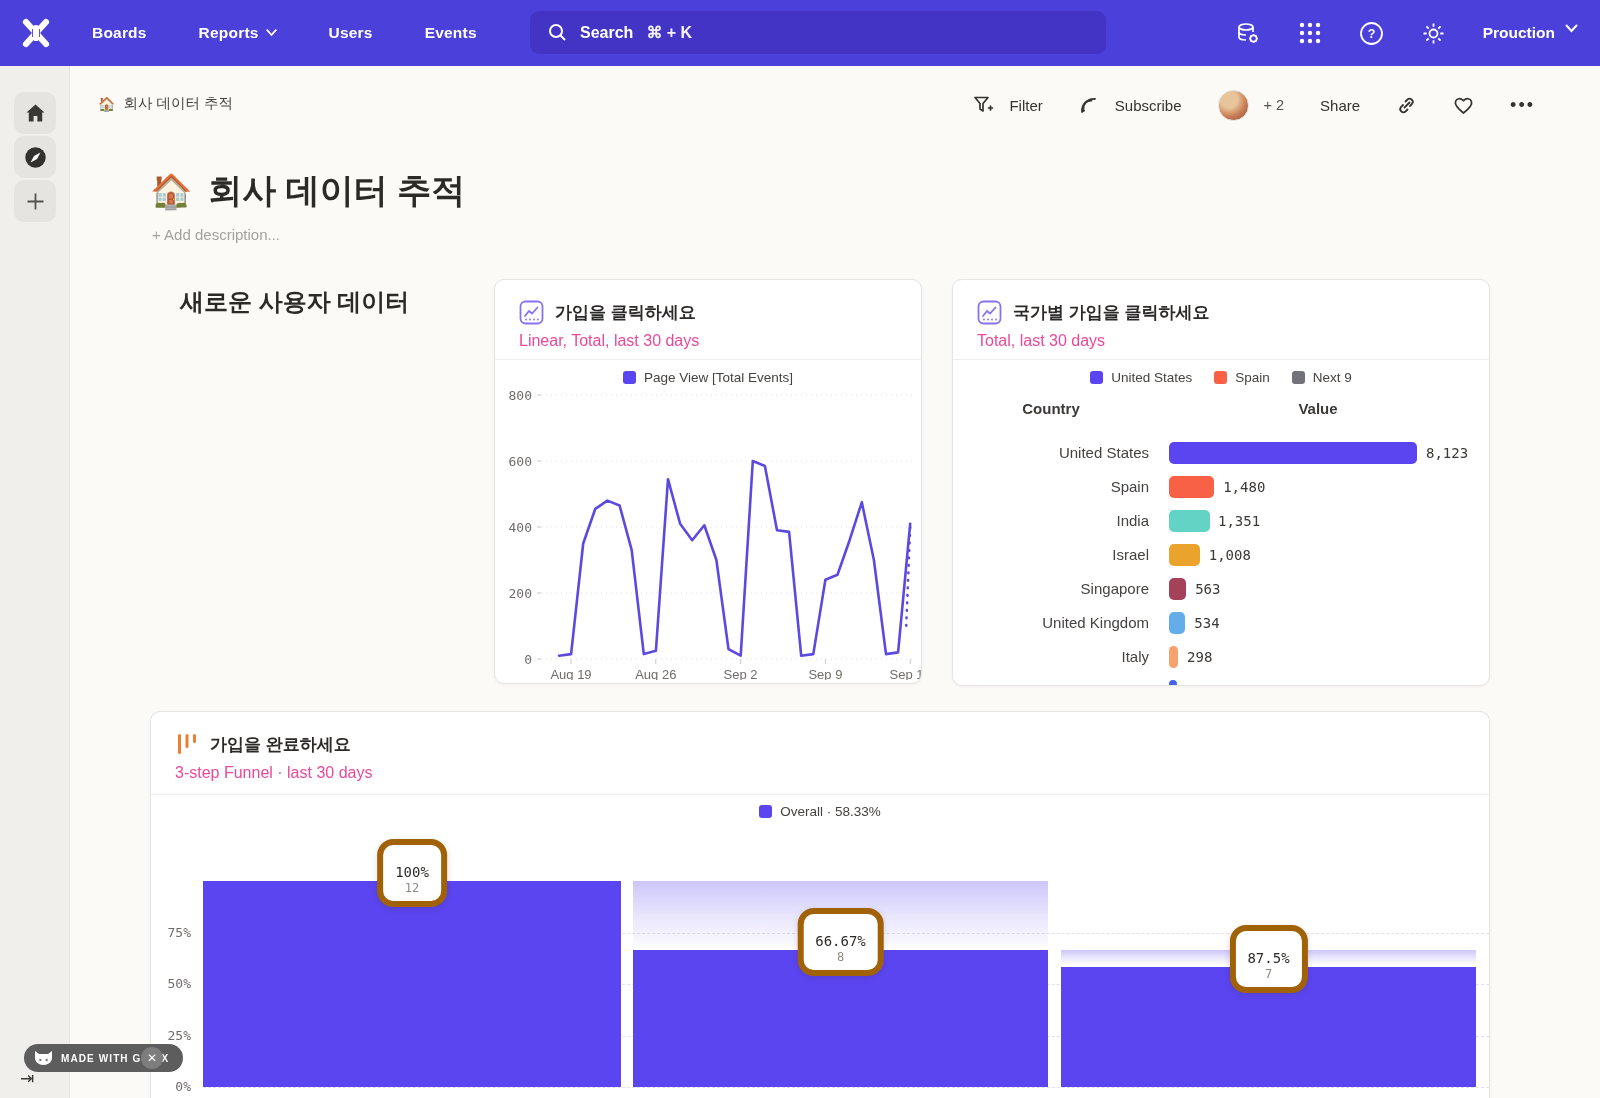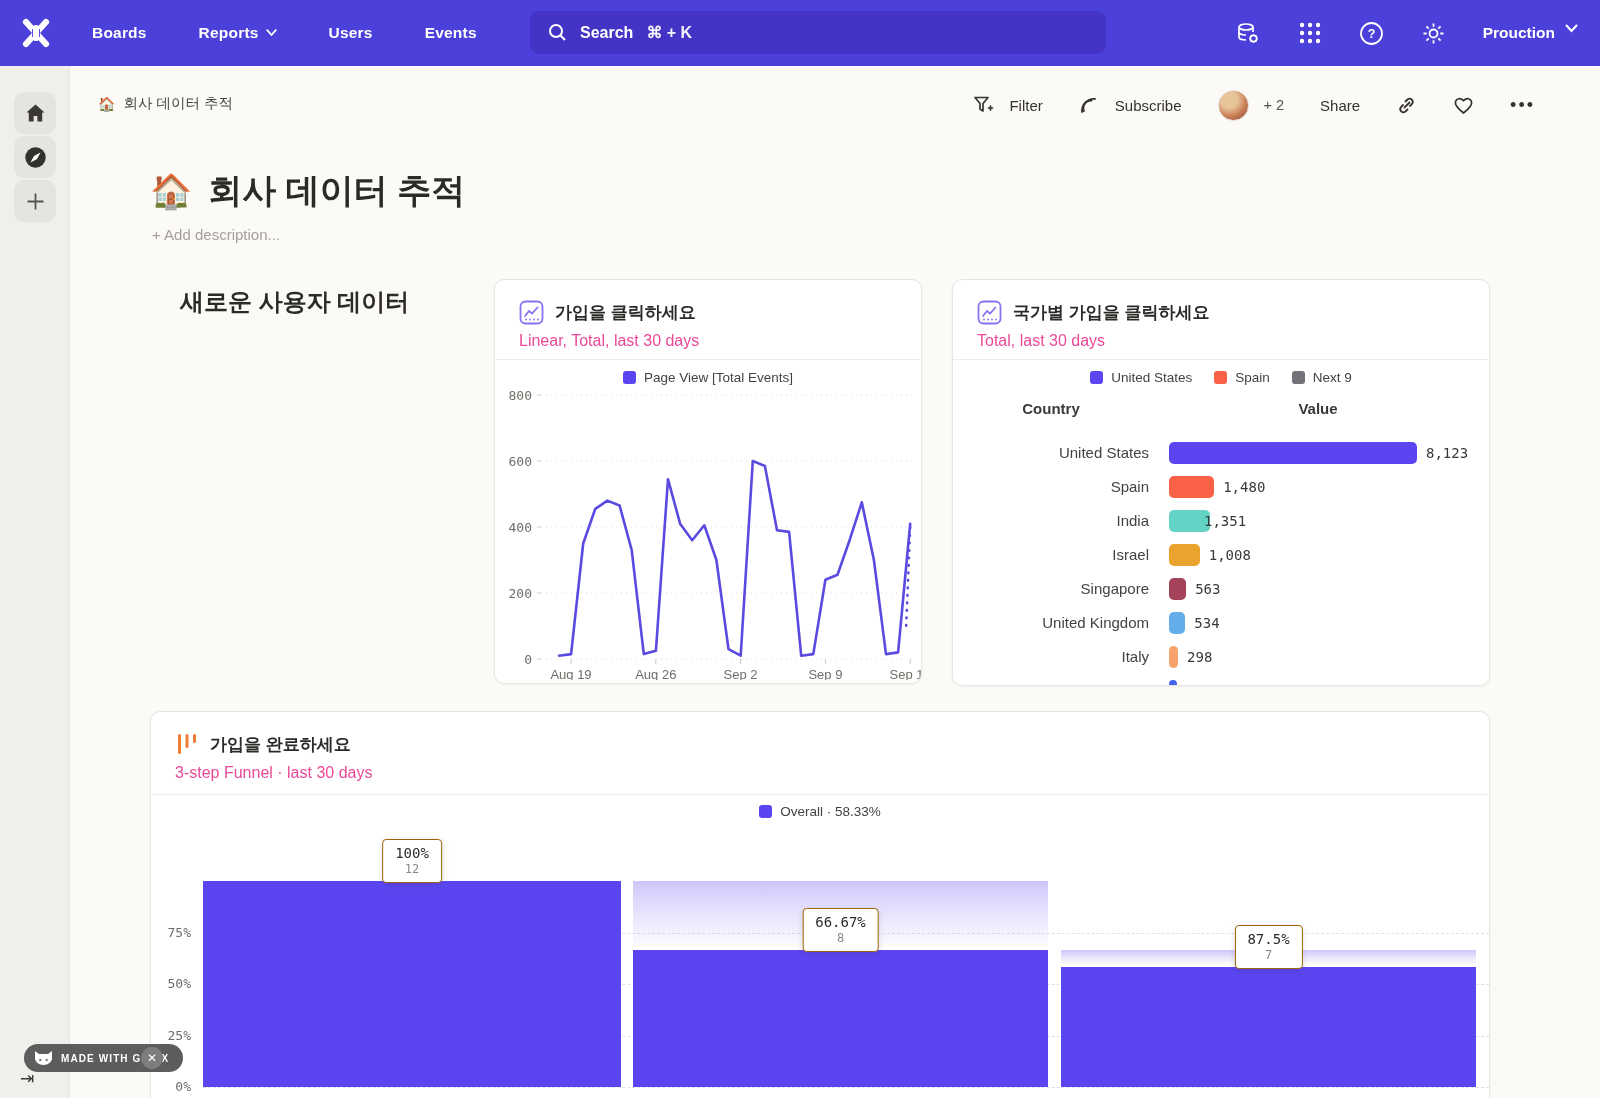--- a/index.html
+++ b/index.html
@@ -64,21 +64,21 @@
   .bar-row { position:absolute; left:0; width:100%; height:24px; cursor:pointer; }
   .bar-row .country { position:absolute; left:0; width:196px; top:2px; text-align:right; font-size:15px; color:#45433f; }
   .bar-row .bar { position:absolute; left:216px; top:0; height:22px; border-radius:5px; }
   .bar-row .val { position:absolute; top:3px; font-size:14px; color:#3b3935; }
 
   
   .fx-label { position:absolute; width:40px; text-align:right; font-size:13px; color:#6f6d68; }
   .f-grid { position:absolute; left:52px; width:1286px; border-top:1px dashed #e2e0ec; }
   .f-bar { position:absolute; background:#5b45f0; cursor:pointer; }
   .f-ghost { position:absolute; background:linear-gradient(180deg, rgba(91,69,240,.30) 0%, rgba(91,69,240,.13) 55%, rgba(91,69,240,.02) 100%); }
-  .f-tip { position:absolute; background:#fff; border:1px solid #a16207; border-radius:4px; box-shadow:0 2px 6px rgba(40,35,30,.12); padding:5px 12px 6px; text-align:center; transform:translateX(-50%); }
+  .f-tip { position:absolute; background:#fff; border:6px solid #a16207; border-radius:16px; box-shadow:0 2px 6px rgba(40,35,30,.12); padding:19px 12px 6px; text-align:center; transform:translateX(-50%); }
   .f-tip .pct { font-family:"DejaVu Sans Mono", monospace; font-size:14px; color:#2d2b28; }
   .f-tip .cnt { font-family:"DejaVu Sans Mono", monospace; font-size:12px; color:#8d8a85; margin-top:1px; }
 
   
   .gifox { position:absolute; left:24px; top:1044px; height:28px; padding:0 14px 0 10px; border-radius:15px; background:#5d5d5d; display:flex; align-items:center; gap:8px; z-index:40; }
   .gifox span { color:#fff; font-size:10px; font-weight:700; letter-spacing:1.1px; }
   .gifox-close { position:absolute; left:141px; top:1047px; width:22px; height:22px; border-radius:50%; background:#7d7d7d; color:#fff; font-size:12px; display:flex; align-items:center; justify-content:center; z-index:41; cursor:pointer; }
   .skip-arrow { position:absolute; left:20px; top:1068px; font-size:17px; color:#3a3834; z-index:40; cursor:pointer; }
 
   svg text { font-family:"DejaVu Sans Mono", monospace; }
@@ -342,21 +342,21 @@
         <div class="val mono" style="left: 473px;">8,123</div>
       </div>
       <div class="bar-row" style="top: 196px;">
         <div class="country">Spain</div>
         <div class="bar" style="width: 45.1853px; background: rgb(249, 97, 70);"></div>
         <div class="val mono" style="left: 270.185px;">1,480</div>
       </div>
       <div class="bar-row" style="top: 230px;">
         <div class="country">India</div>
         <div class="bar" style="width: 41.2468px; background: rgb(98, 211, 196);"></div>
-        <div class="val mono" style="left: 251px;">1,351</div>
+        <div class="val mono" style="left: 265px;">1,351</div>
       </div>
       <div class="bar-row" style="top: 264px;">
         <div class="country">Israel</div>
         <div class="bar" style="width: 30.7748px; background: rgb(234, 164, 46);"></div>
         <div class="val mono" style="left: 255.775px;">1,008</div>
       </div>
       <div class="bar-row" style="top: 298px;">
         <div class="country">Singapore</div>
         <div class="bar" style="width: 17.1887px; background: rgb(163, 66, 88);"></div>
         <div class="val mono" style="left: 242.189px;">563</div>

